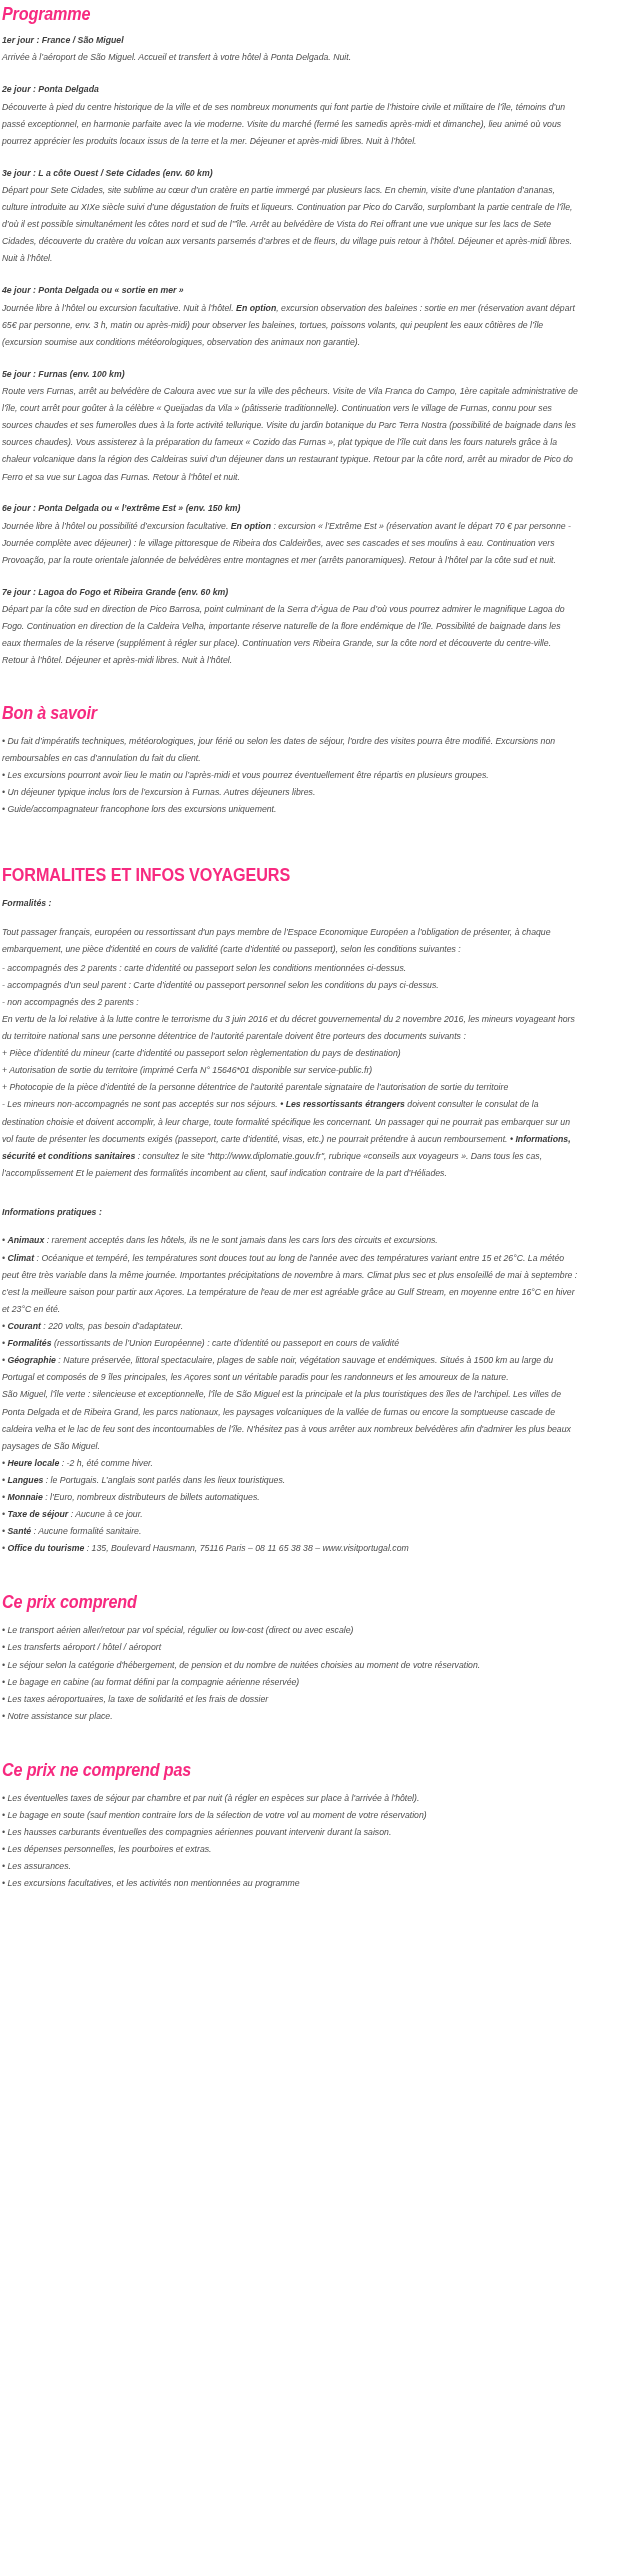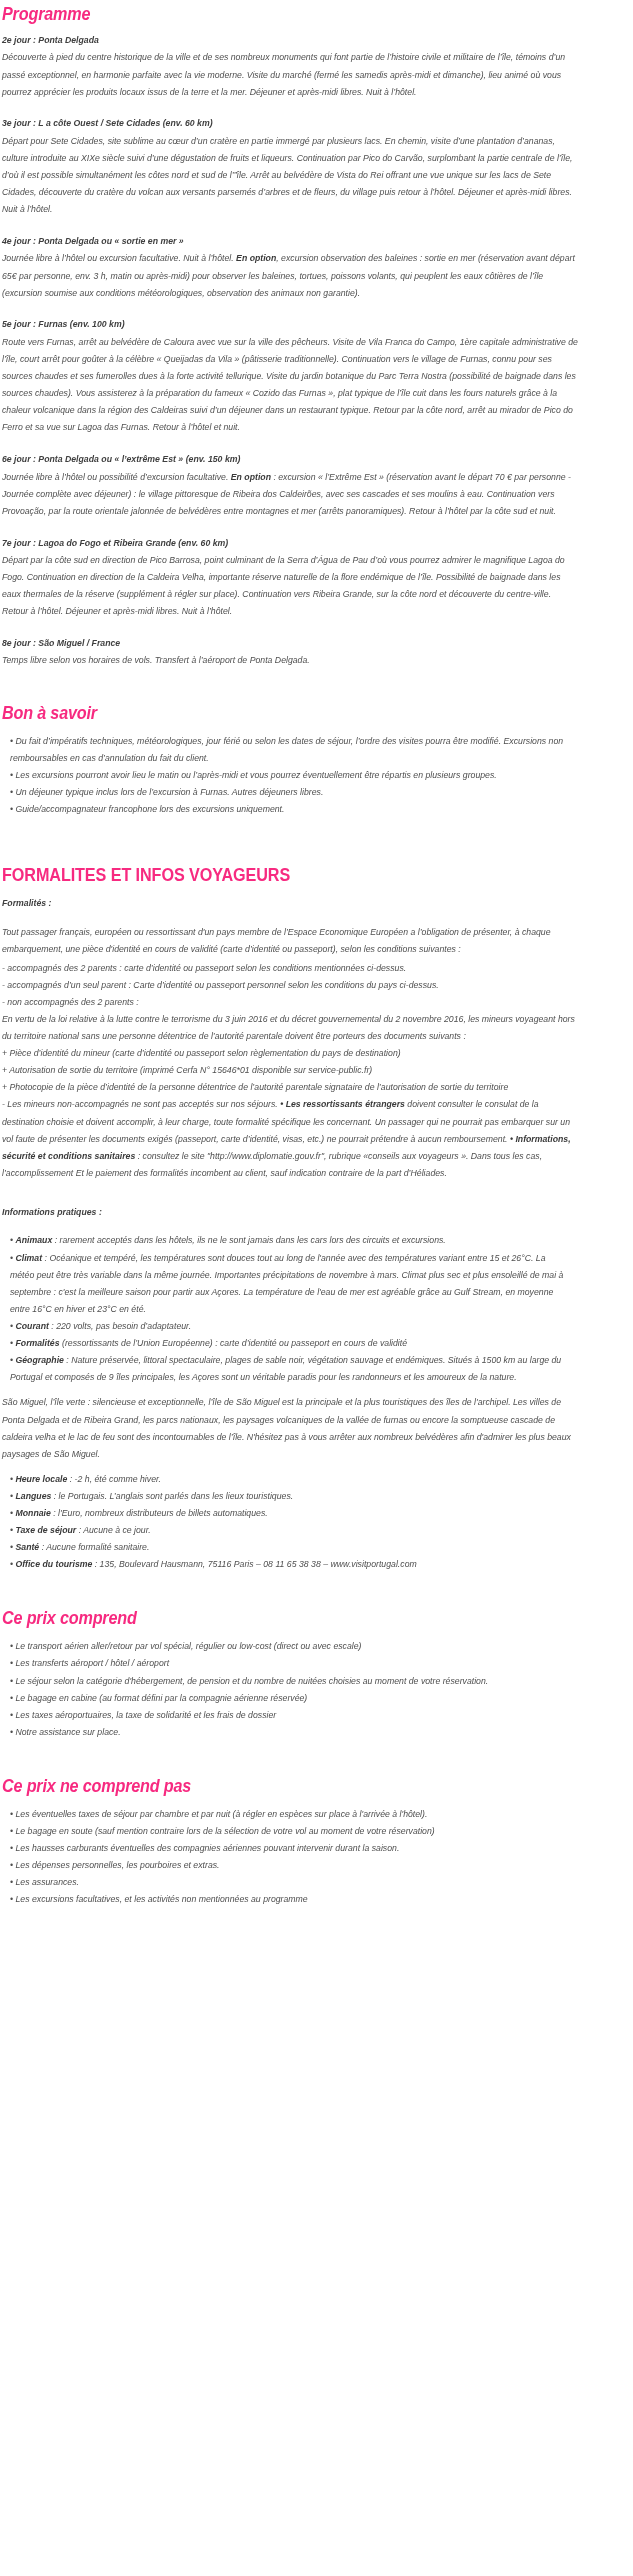--- a/index.html
+++ b/index.html
@@ -80,21 +80,21 @@
     margin: 0 0 1.7px 0;
     transform: scaleX(0.93);
     transform-origin: left top;
     width: 107.5%;
   }
   .para.tight { margin-bottom: 0; }
   .para.lead-gap { margin-top: 11.7px; }
 
   .bullet-list {
     list-style: none;
-    margin: 8px;
+    margin: 0;
     padding: 0;
   }
   .bullet {
     font-size: 9.4px;
     line-height: 1.82;
     font-style: italic;
     color: #4f4f4f;
     margin: 0;
     padding: 0;
     transform: scaleX(0.93);
@@ -123,20 +123,24 @@
   .spacer-lg { height: 25px; }
 </style>
 </head>
 <body style="background: rgb(255, 255, 255);">
 
 <div class="page">
 
   <section class="section">
     <h1 class="section-title" style="color: rgb(247, 42, 128);">Programme</h1>
 
+    <div class="day">
+      <div class="day-title">1er jour : France / São Miguel</div>
+      <p class="day-body">Arrivée à l’aéroport de São Miguel. Accueil et transfert à votre hôtel à Ponta Delgada. Nuit.</p>
+    </div>
 
     <div class="day">
       <div class="day-title">2e jour : Ponta Delgada</div>
       <p class="day-body">Découverte à pied du centre historique de la ville et de ses nombreux monuments qui font partie de l’histoire civile et militaire de l’île, témoins d’un passé exceptionnel, en harmonie parfaite avec la vie moderne. Visite du marché (fermé les samedis après-midi et dimanche), lieu animé où vous pourrez apprécier les produits locaux issus de la terre et la mer. Déjeuner et après-midi libres. Nuit à l’hôtel.</p>
     </div>
 
     <div class="day">
       <div class="day-title">3e jour : L a côte Ouest / Sete Cidades (env. 60 km)</div>
       <p class="day-body">Départ pour Sete Cidades, site sublime au cœur d’un cratère en partie immergé par plusieurs lacs. En chemin, visite d’une plantation d’ananas, culture introduite au XIXe siècle suivi d’une dégustation de fruits et liqueurs. Continuation par Pico do Carvão, surplombant la partie centrale de l’île, d’où il est possible simultanément les côtes nord et sud de l’”île. Arrêt au belvédère de Vista do Rei offrant une vue unique sur les lacs de Sete Cidades, découverte du cratère du volcan aux versants parsemés d’arbres et de fleurs, du village puis retour à l’hôtel. Déjeuner et après-midi libres. Nuit à l’hôtel.</p>
     </div>
@@ -154,24 +158,20 @@
     <div class="day">
       <div class="day-title">6e jour : Ponta Delgada ou « l’extrême Est » (env. 150 km)</div>
       <p class="day-body">Journée libre à l’hôtel ou possibilité d’excursion facultative. <b>En option</b> : excursion « l’Extrême Est » (réservation avant le départ 70 € par personne - Journée complète avec déjeuner) : le village pittoresque de Ribeira dos Caldeirões, avec ses cascades et ses moulins à eau. Continuation vers Provoação, par la route orientale jalonnée de belvédères entre montagnes et mer (arrêts panoramiques). Retour à l’hôtel par la côte sud et nuit.</p>
     </div>
 
     <div class="day">
       <div class="day-title">7e jour : Lagoa do Fogo et Ribeira Grande (env. 60 km)</div>
       <p class="day-body">Départ par la côte sud en direction de Pico Barrosa, point culminant de la Serra d’Água de Pau d’où vous pourrez admirer le magnifique Lagoa do Fogo. Continuation en direction de la Caldeira Velha, importante réserve naturelle de la flore endémique de l’île. Possibilité de baignade dans les eaux thermales de la réserve (supplément à régler sur place). Continuation vers Ribeira Grande, sur la côte nord et découverte du centre-ville. Retour à l’hôtel. Déjeuner et après-midi libres. Nuit à l’hôtel.</p>
     </div>
 
-    <div class="day">
-      <div class="day-title">8e jour : São Miguel / France</div>
-      <p class="day-body">Temps libre selon vos horaires de vols. Transfert à l’aéroport de Ponta Delgada.</p>
-    </div>
   </section>
 
   <div class="spacer-md"></div>
 
   <section class="section">
     <h1 class="section-title" style="color: rgb(247, 42, 128);">Bon à savoir</h1>
     <ul class="bullet-list">
       <li class="bullet">Du fait d’impératifs techniques, météorologiques, jour férié ou selon les dates de séjour, l’ordre des visites pourra être modifié. Excursions non remboursables en cas d’annulation du fait du client.</li>
       <li class="bullet">Les excursions pourront avoir lieu le matin ou l’après-midi et vous pourrez éventuellement être répartis en plusieurs groupes.</li>
       <li class="bullet">Un déjeuner typique inclus lors de l’excursion à Furnas. Autres déjeuners libres.</li>

